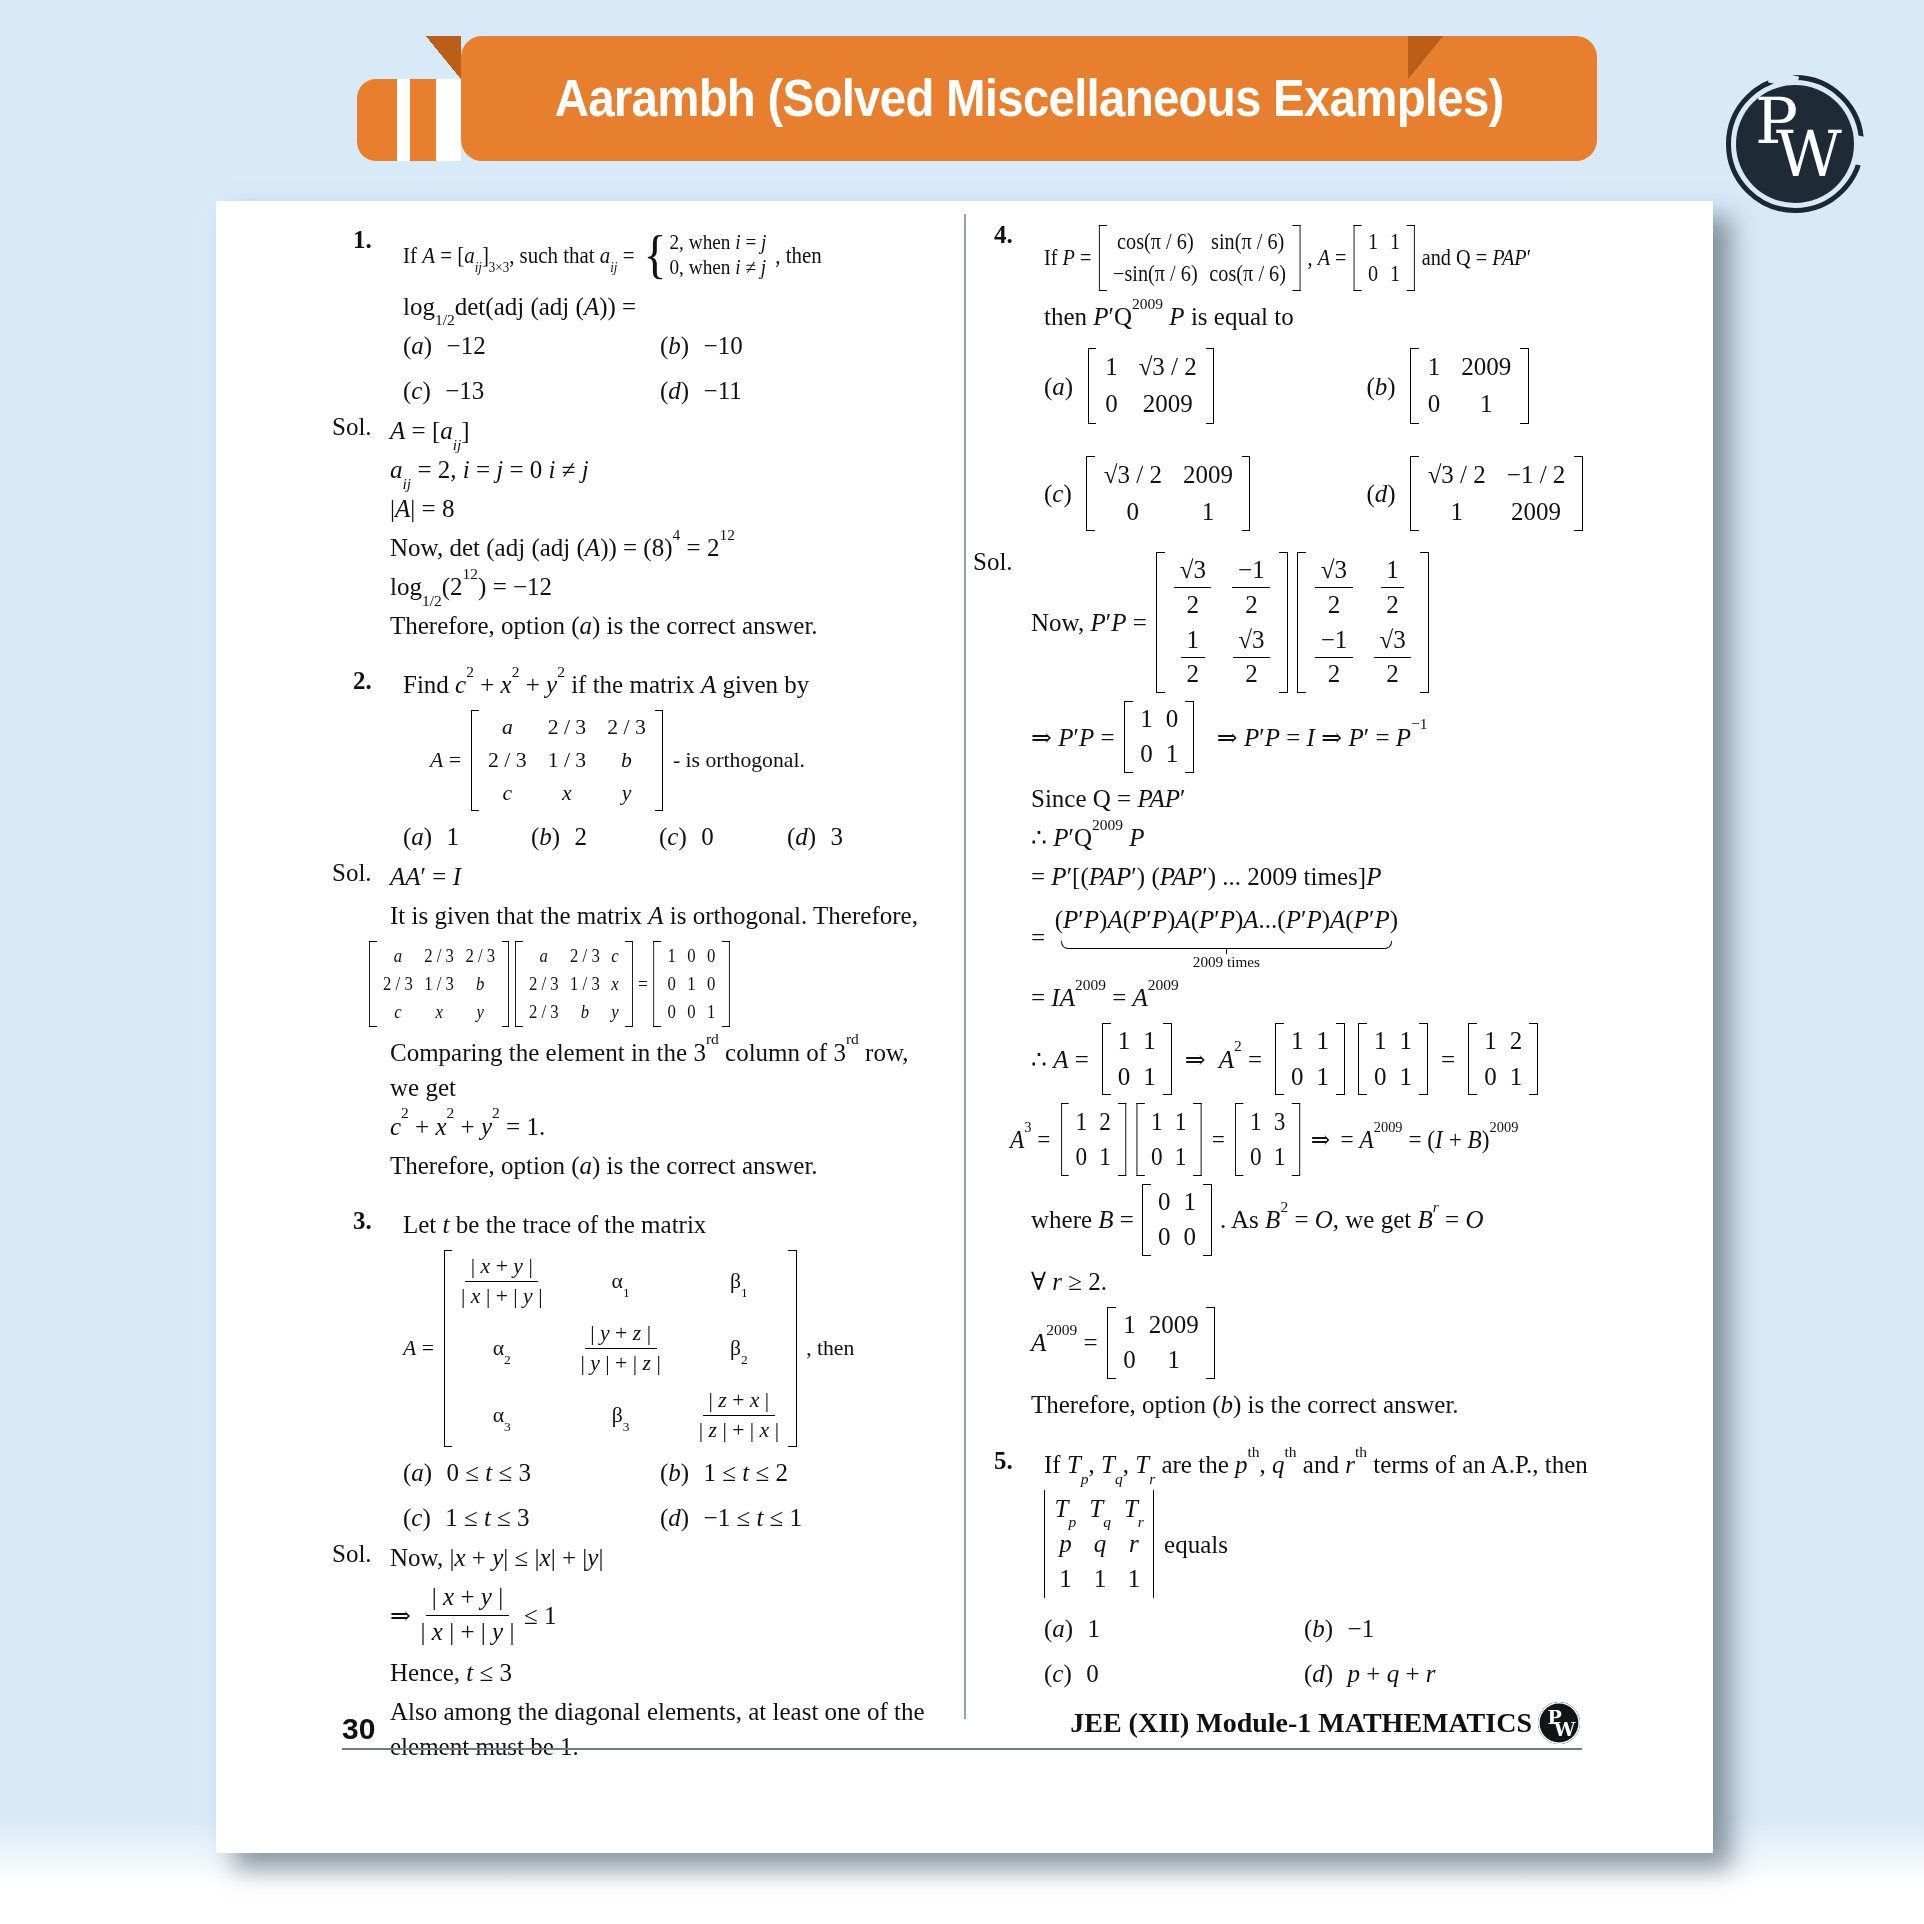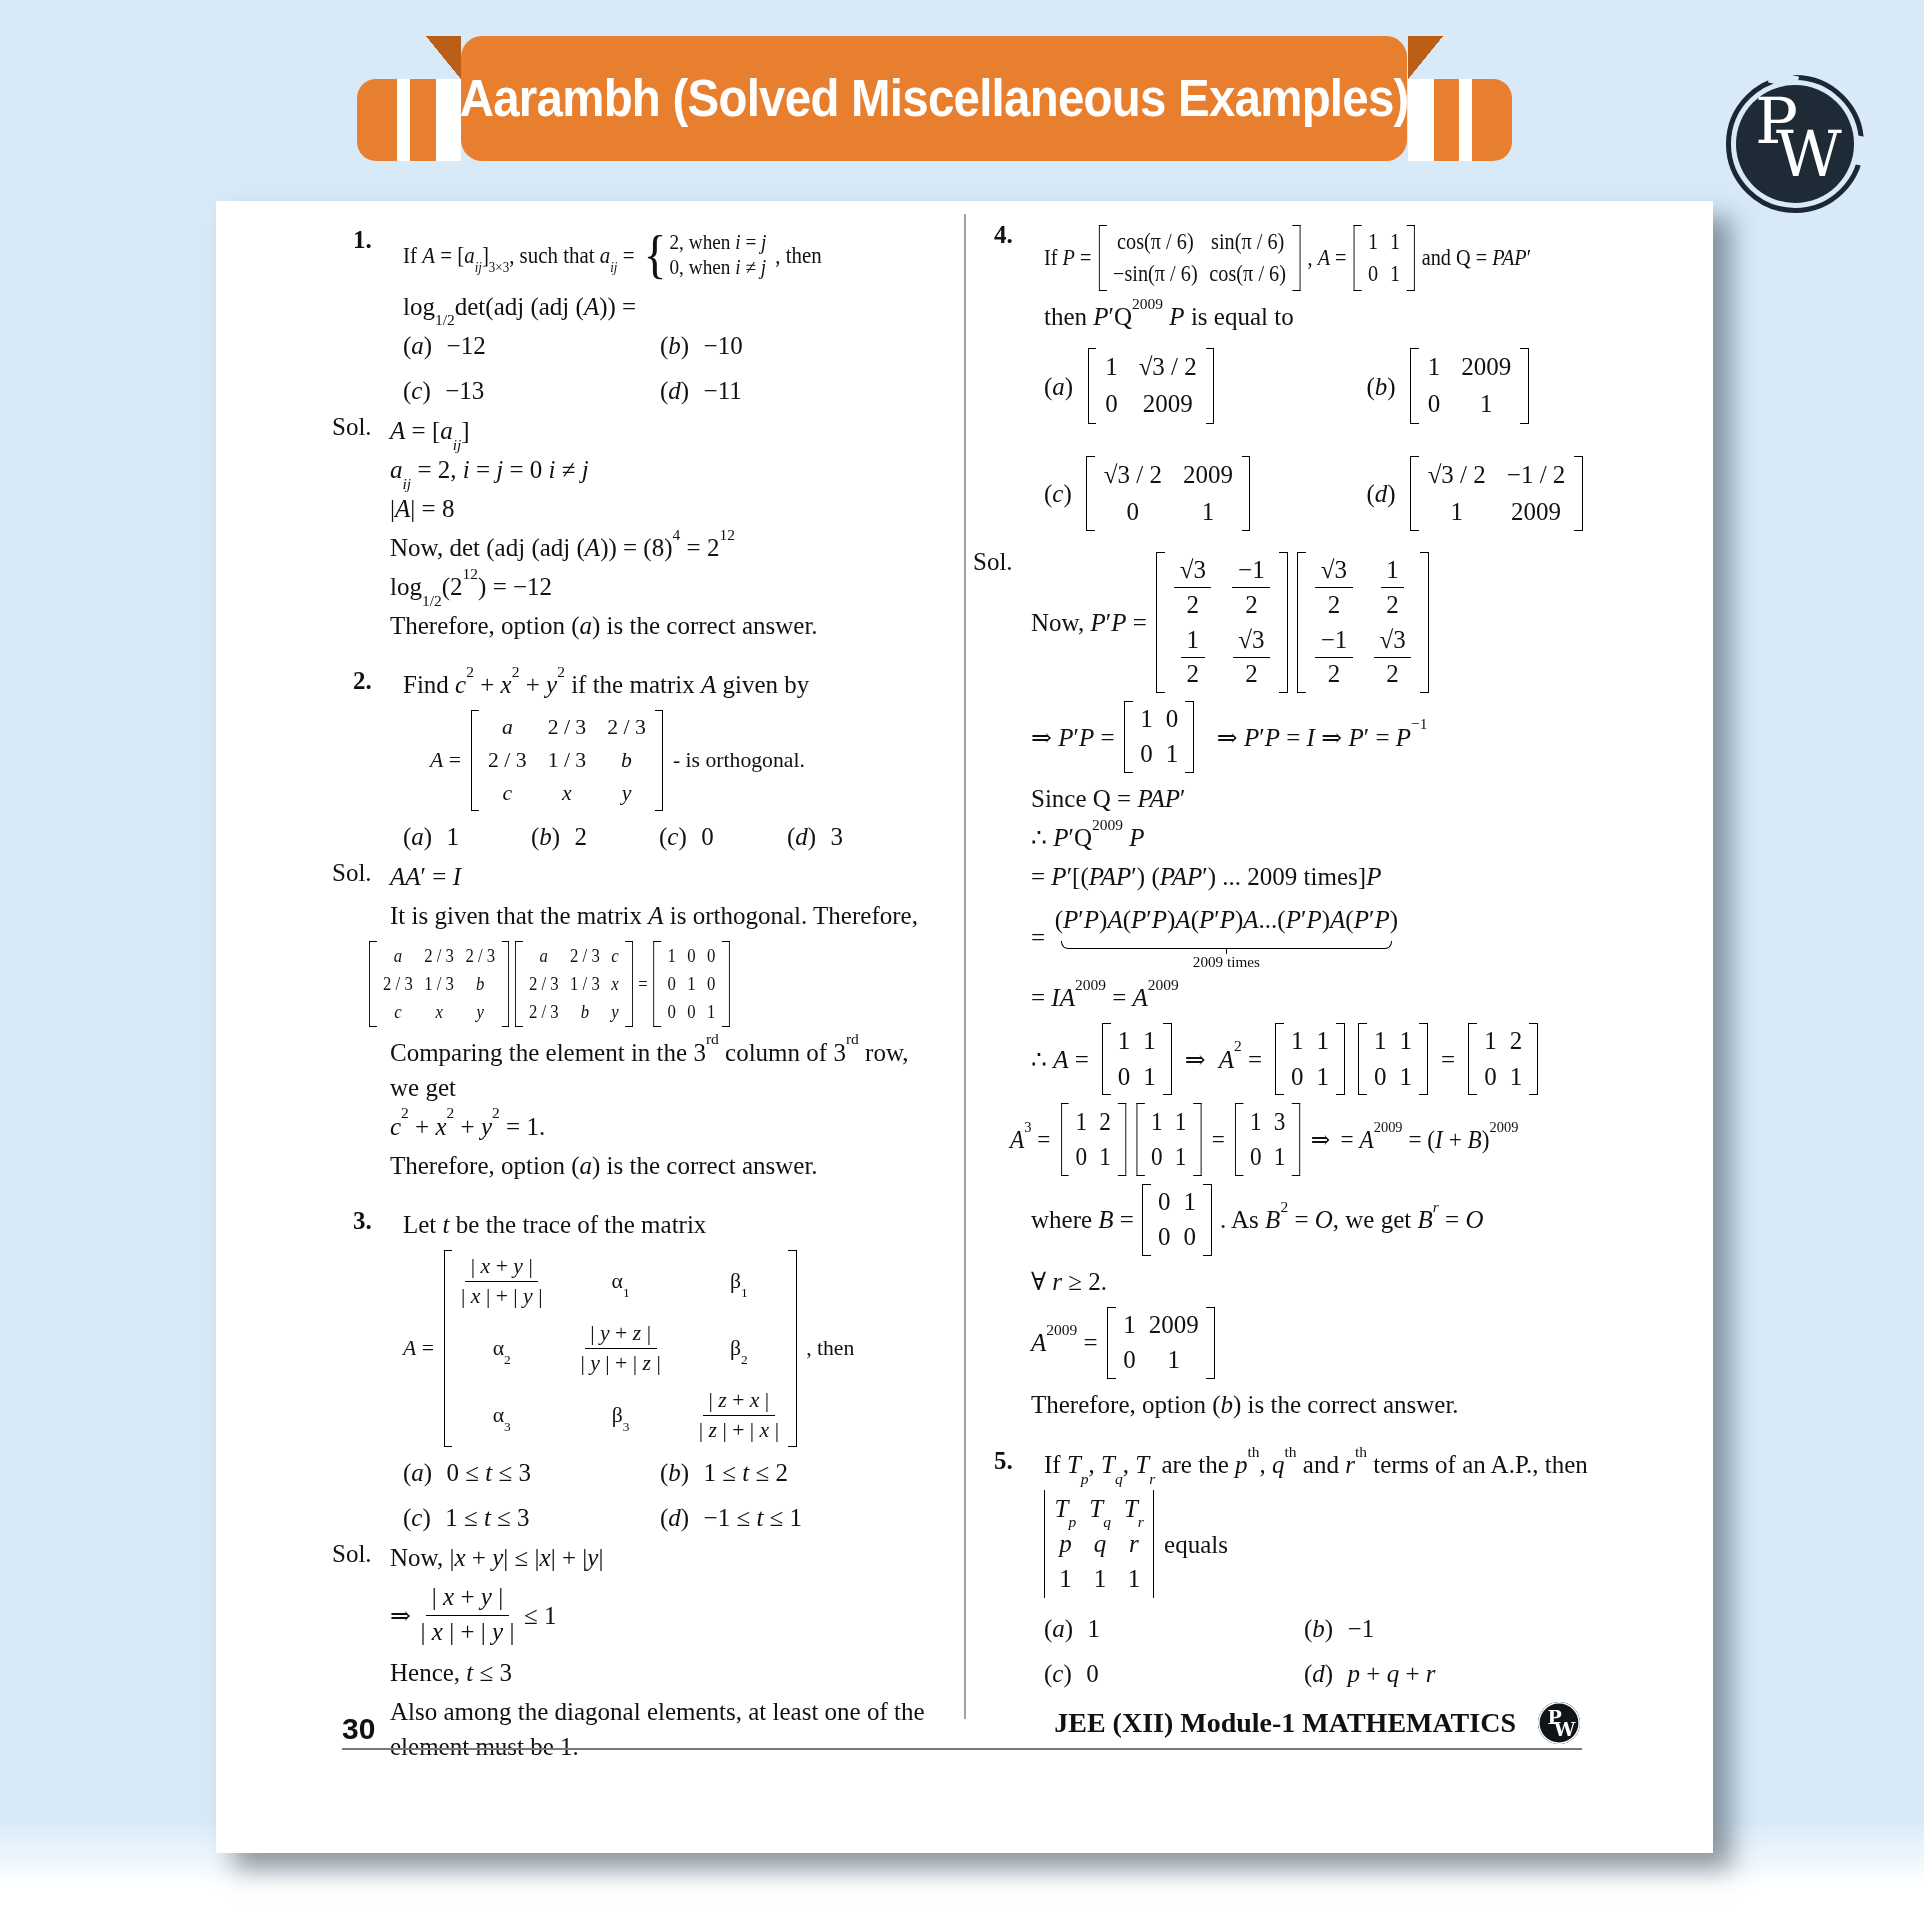--- a/index.html
+++ b/index.html
@@ -7,21 +7,21 @@
   .stage{position:relative;width:1925px;height:1925px;overflow:hidden;
     background:linear-gradient(180deg,#d8eaf8 0%,#d8eaf8 94.5%,#eef6fc 96.5%,#ffffff 98%);
     font-family:"Liberation Serif","DejaVu Serif",serif;color:#111;}
 
   
   .banner-side{position:absolute;top:79px;height:82px;width:104px;}
   .banner-side.left{left:357px;border-radius:19px 0 0 19px;
     background:linear-gradient(90deg,#e87f2e 0 40px,#ffffff 40px 53px,#e87f2e 53px 79px,#ffffff 79px 104px);}
   .banner-side.right{left:1408px;border-radius:0 19px 19px 0;
     background:linear-gradient(90deg,#ffffff 0 26px,#e87f2e 26px 51px,#ffffff 51px 64px,#e87f2e 64px 104px);}
-  .banner-main{position:absolute;left:461px;top:36px;width:946px;height:125px;background:#e87f2e;
+  .banner-main{position:absolute;left:461px;top:36px;width:1136px;height:125px;background:#e87f2e;
     border-radius:21px;display:flex;align-items:center;justify-content:center;}
   .banner-title{font-family:"Liberation Sans","DejaVu Sans",sans-serif;font-weight:700;color:#ffffff;
     font-size:51px;letter-spacing:-0.8px;transform:scaleX(.93);white-space:nowrap;}
   .fold{position:absolute;width:35px;height:43px;top:36px;}
   .fold.fl{left:426px;background:linear-gradient(to bottom left,#bb5e17 0 50%,transparent 50.5%);}
   .fold.fr{left:1408px;background:linear-gradient(to bottom right,#bb5e17 0 50%,transparent 50.5%);}
 
   
   .pwbig{position:absolute;left:1726px;top:75px;width:138px;height:138px;}
   .pwbig .ring{position:absolute;inset:0;border-radius:50%;border:5.6px solid #1b2734;box-sizing:border-box;}
@@ -95,21 +95,21 @@
   .ubwrap{display:inline-flex;flex-direction:column;align-items:center;}
   .ub{width:96%;height:7.2px;border:1.6px solid #000;border-top:none;border-radius:0 0 7.2px 7.2px;margin-top:4px;}
   .ub::after{content:'';display:block;width:1.6px;height:5.6px;background:#000;margin:7.2px auto 0;}
   .ublabel{font-size:15.2px;margin-top:1.6px;}
 
   
   .pagenum{position:absolute;left:126px;top:1511px;font-family:"Liberation Sans","DejaVu Sans",sans-serif;
     font-weight:700;font-size:30px;}
   .footrule{position:absolute;left:126px;top:1547px;width:1240px;height:2.4px;background:#707b82;}
   .footright{position:absolute;left:722px;top:1501px;width:642px;display:flex;align-items:center;
-    justify-content:flex-end;gap:22px;font-weight:700;font-size:28px;}
+    justify-content:flex-end;gap:6px;font-weight:700;font-size:28px;}
   .pwsmall{position:relative;width:42px;height:42px;border-radius:50%;background:#10151a;flex:0 0 auto;
     box-shadow:inset 0 0 0 1.6px #fff,inset 0 0 0 3.2px #10151a;}
   .pwsmall .pp,.pwsmall .ww{position:absolute;color:#fff;font-family:"DejaVu Serif",serif;font-size:19px;line-height:1;}
   .pwsmall .pp{left:9.6px;top:5.6px;}
   .pwsmall .ww{left:16px;top:17.6px;}
 </style>
 </head>
 <body>
 
 <div class="stage">

